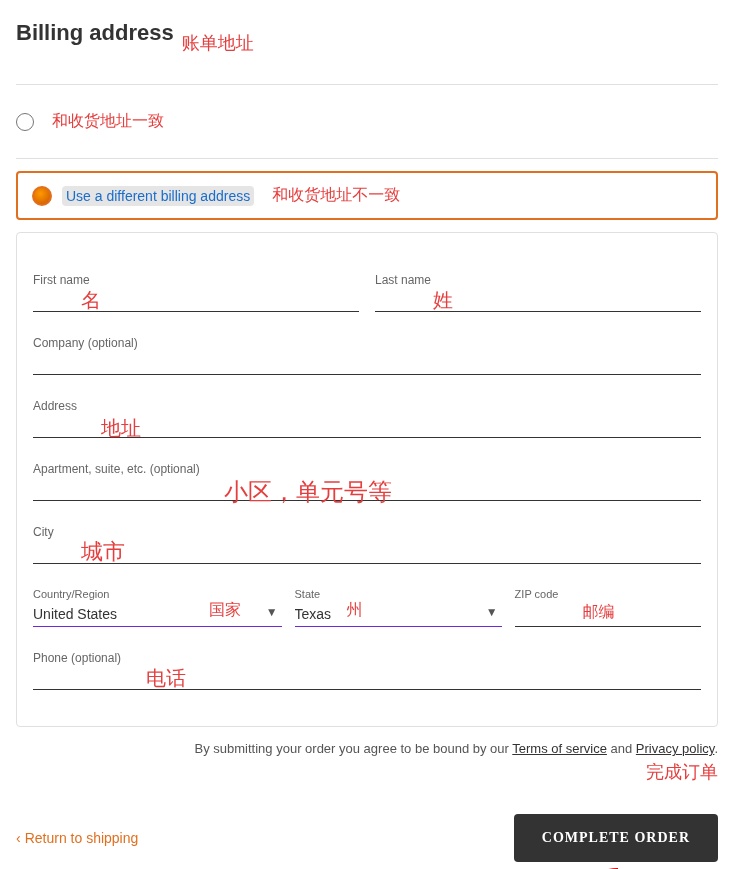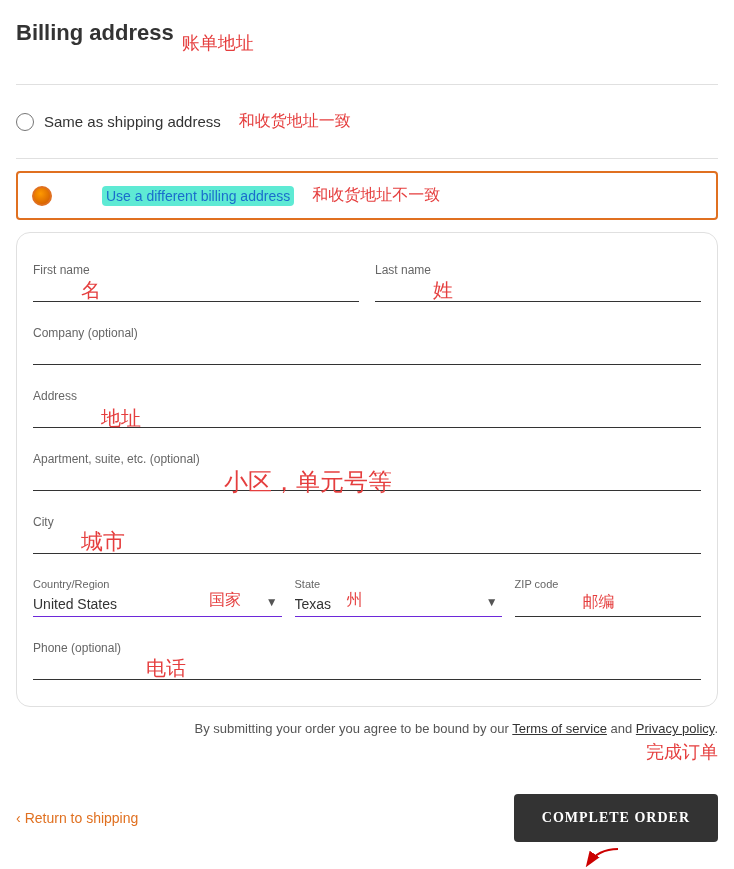--- a/index.html
+++ b/index.html
@@ -60,29 +60,28 @@
       height: 20px;
       background: radial-gradient(circle at 40% 35%, #ff9900, #cc5500);
       border-radius: 50%;
       border: 2px solid #e07020;
       flex-shrink: 0;
     }
     .selected-option-label {
       font-size: 14px;
       color: #1a6dcc;
       font-weight: 500;
-      background-color: #5eead4;
+      background-color: #e5e5e5;
       padding: 2px 4px;
       border-radius: 4px;
-      margin-left: 40px;
     }
     .billing-form {
       border: 1px solid #e0e0e0;
-      border-radius: 14px;
-      padding: 26px 16px;
+      border-radius: 4px;
+      padding: 36px 16px;
       margin-top: 12px;
     }
     .form-row {
       display: flex;
       gap: 16px;
       margin-bottom: 20px;
     }
     .form-field {
       flex: 1;
       position: relative;
@@ -201,21 +200,20 @@
 
 <div style="display:flex; align-items:center; margin-bottom:18px;">
   <h1 class="page-title">Billing address</h1>
   <span class="chinese-annotation">账单地址</span>
 </div>
 
 <hr class="divider">
 
 <label class="radio-option">
   <input type="radio" name="billing_option" value="same" style="">
-  <span class="radio-label">Same as shipping address</span>
   <span class="chinese-annotation" style="font-size:16px;">和收货地址一致</span>
 </label>
 
 <hr class="divider">
 
 <div class="selected-option">
   <div class="orange-dot"></div>
   <span class="selected-option-label">Use a different billing address</span>
   <span class="chinese-annotation" style="font-size:16px;">和收货地址不一致</span>
 </div>

